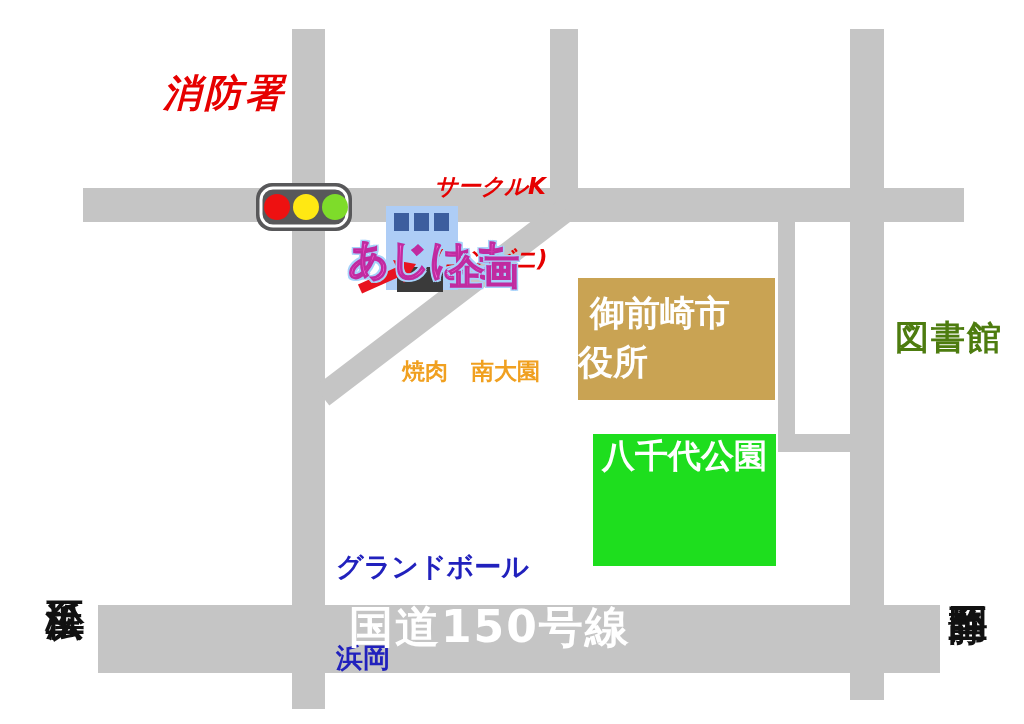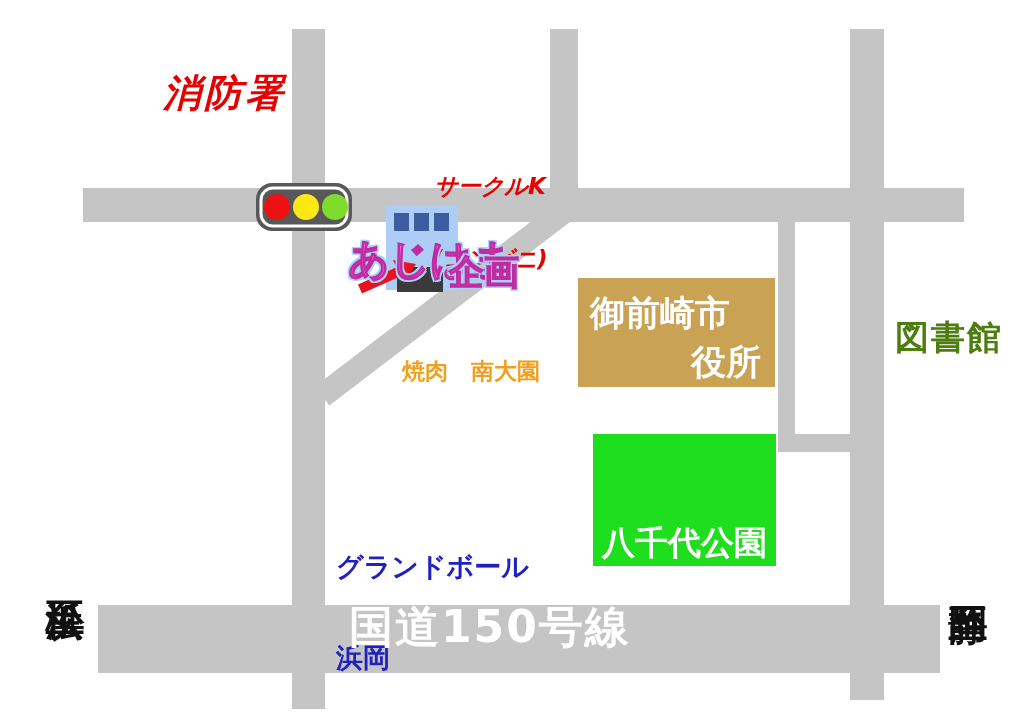--- a/index.html
+++ b/index.html
@@ -21,25 +21,25 @@
   .fire{left:163px;top:74px;font-size:38px;letter-spacing:3px;}
   .circlek{left:420px;top:126px;font-size:23px;text-align:center;width:140px;line-height:1.05;}
   .yakiniku{left:402px;top:359px;font-size:23px;}
   .library{left:895px;top:320px;font-size:34px;}
   .bowling{left:336px;top:492px;font-size:27px;line-height:1.12;}
   .to-west{left:44px;top:570px;font-size:39px;}
   .to-east{left:947px;top:576px;font-size:39px;}
   .route150{left:349px;top:604px;font-size:44px;color:#ffffff;letter-spacing:2px;}
 
   .building{position:absolute;color:#ffffff;font-weight:bold;}
-  .cityhall{left:578px;top:278px;width:197px;height:109px;background:#c9a353;font-size:35px;}
+  .cityhall{left:578px;top:278px;width:197px;height:122px;background:#c9a353;font-size:35px;}
   .cityhall .l1{padding:12px 0 0 12px;}
-  .cityhall .l2{text-align:right;padding-right:14px;margin-top:2px;}
+  .cityhall .l2{text-align:left;padding-right:2px;margin-top:2px;}
   .park{left:593px;top:434px;width:183px;height:132px;background:#1ede1e;
-        display:flex;align-items:flex-end;justify-content:center;font-size:33px;}
+        display:flex;align-items:flex-start;justify-content:center;font-size:33px;}
 
   .outlined-pink{
     position:absolute;font-weight:bold;color:#ff66d9;white-space:pre;
     -webkit-text-stroke:1.2px #c02ba0;
     text-shadow:2px 0 0 #a6d2fa,-2px 0 0 #a6d2fa,0 2px 0 #a6d2fa,0 -2px 0 #a6d2fa,
                 2px 2px 0 #a6d2fa,-2px -2px 0 #a6d2fa,2px -2px 0 #a6d2fa,-2px 2px 0 #a6d2fa;
   }
   .aji1{left:348px;top:232px;font-size:41px;letter-spacing:-1px;}
   .aji2{left:449px;top:249px;font-size:35px;}
 </style>

